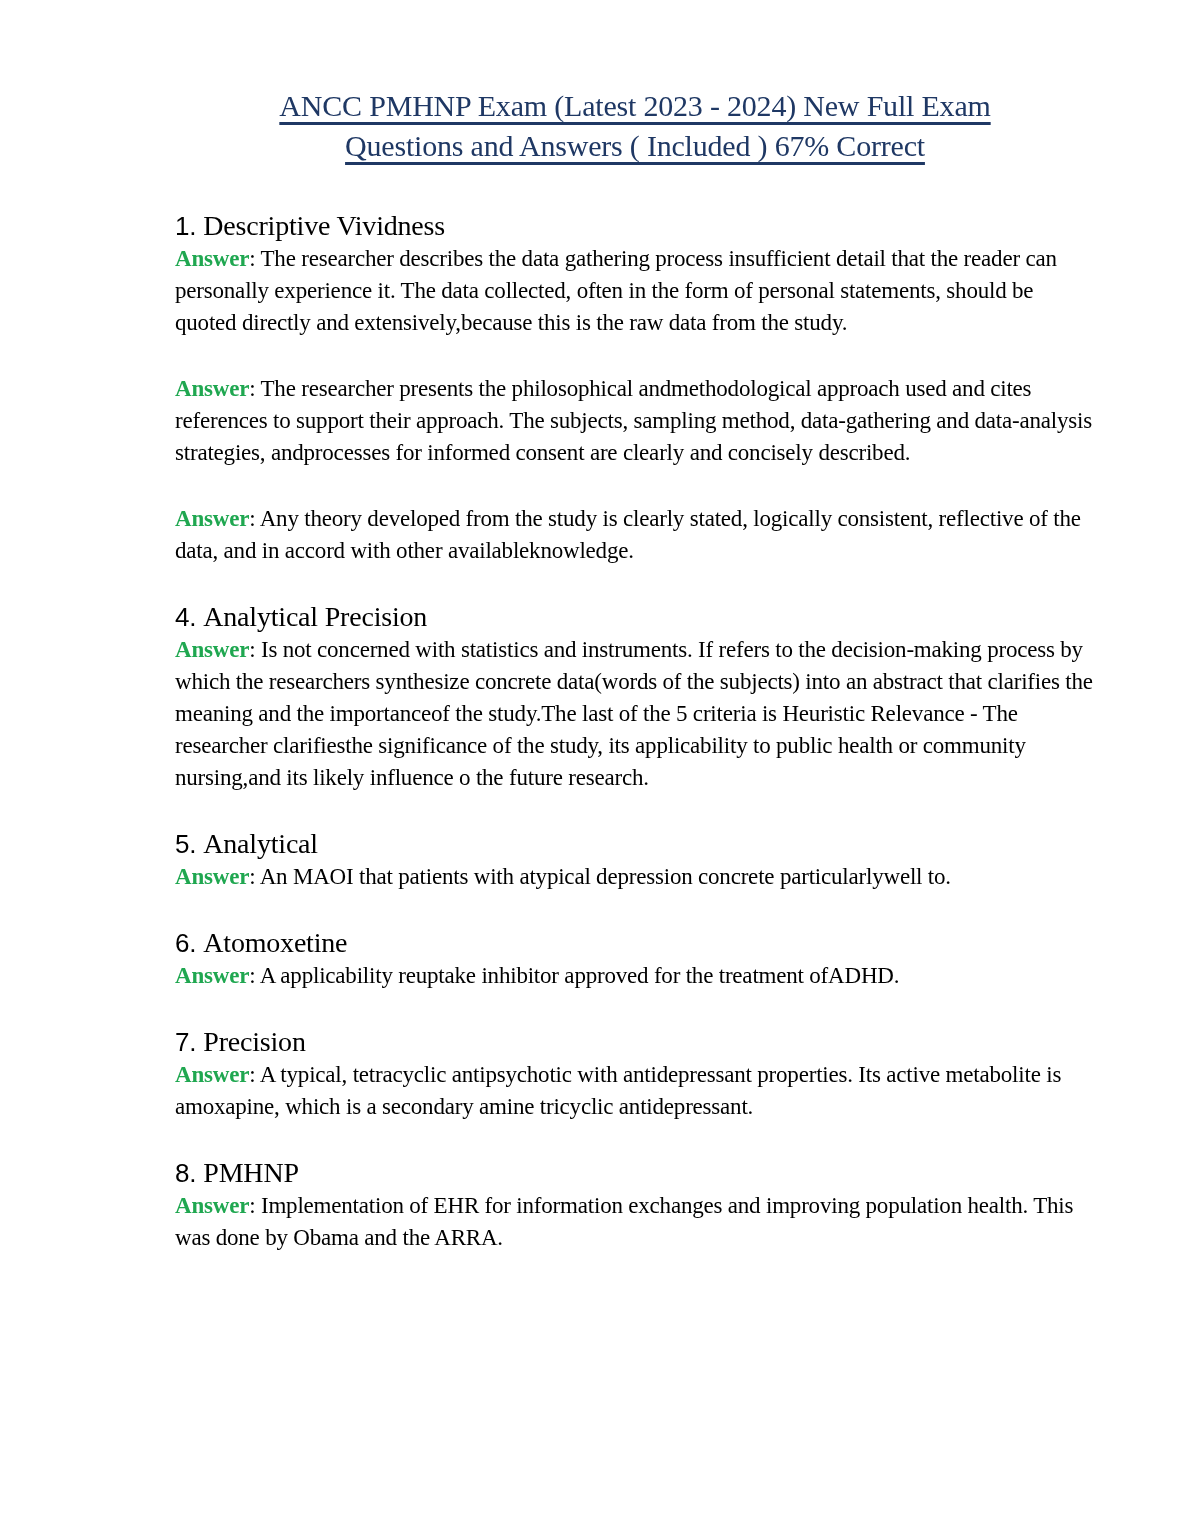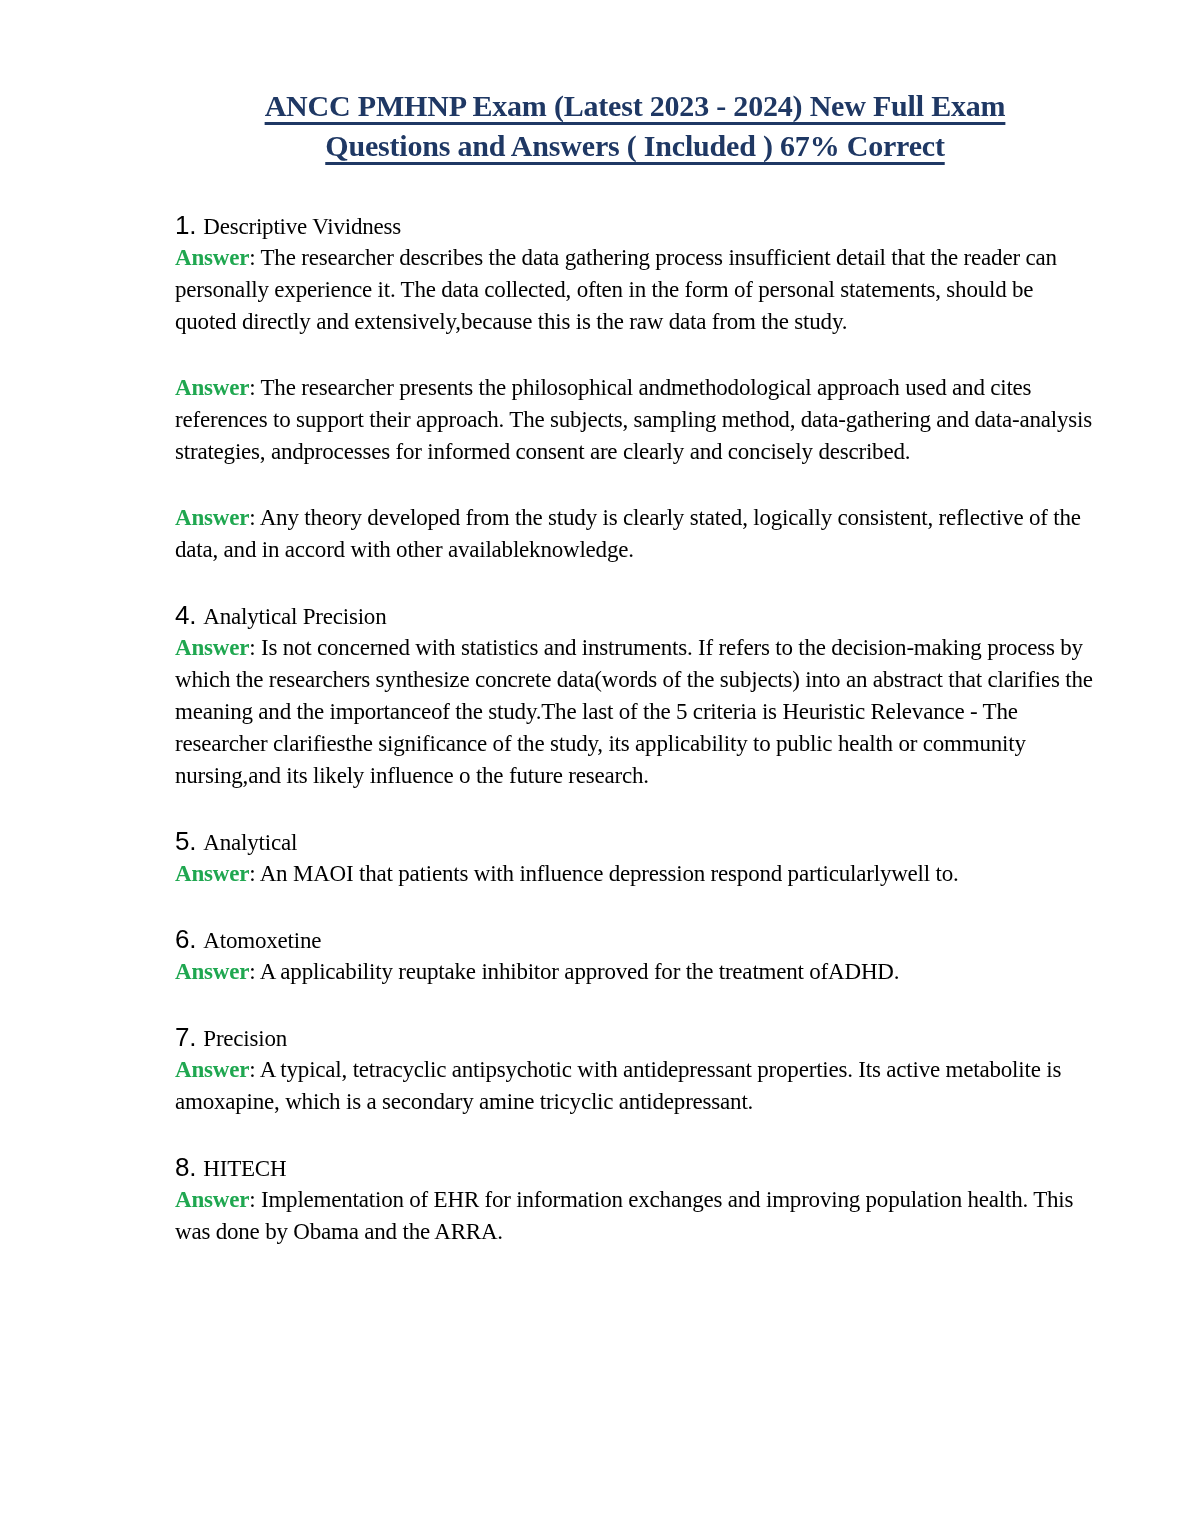--- a/index.html
+++ b/index.html
@@ -15,21 +15,21 @@
     color: #000000;
     overflow: hidden;
   }
   .page {
     padding: 86px 95px 40px 175px;
     width: 1190px;
   }
   .doc-title {
     text-align: center;
     color: var(--title-color, #1F3864);
-    font-weight: bold;
+    font-weight: normal;
     font-size: 30px;
     line-height: 40px;
     margin: 0 0 44px 0;
     letter-spacing: -0.2px;
   }
   .doc-title .title-line {
     text-decoration: underline;
     text-decoration-thickness: 3px;
     text-underline-offset: 6px;
   }
@@ -43,21 +43,21 @@
     line-height: 31px;
     letter-spacing: -0.2px;
   }
   .q-num {
     font-family: "Liberation Sans", sans-serif;
     font-size: 26px;
     color: #000000;
     margin-right: 7px;
   }
   .q-term {
-    font-size: 23px;
+    font-size: 28px;
   }
   .q-answer {
     margin: 0;
     font-size: 23px;
     line-height: 32px;
     letter-spacing: -0.2px;
     text-align: left;
   }
   .ans-label {
     color: var(--answer-color, #1FA750);
@@ -92,32 +92,32 @@
       <p class="q-answer"><span class="ans-label">Answer</span><span class="ans-colon">: </span><span>Any theory developed from the study is clearly stated, logically consistent, reflective of the data, and in accord with other availableknowledge.</span></p>
     </section>
 
     <section class="qa">
       <div class="q-head"><span class="q-num">4.</span><span class="q-term">Analytical Precision</span></div>
       <p class="q-answer"><span class="ans-label">Answer</span><span class="ans-colon">: </span><span>Is not concerned with statistics and instruments. If refers to the decision-making process by which the researchers synthesize concrete data(words of the subjects) into an abstract that clarifies the meaning and the importanceof the study.The last of the 5 criteria is Heuristic Relevance - The researcher clarifiesthe significance of the study, its applicability to public health or community nursing,and its likely influence o the future research.</span></p>
     </section>
 
     <section class="qa">
       <div class="q-head"><span class="q-num">5.</span><span class="q-term">Analytical</span></div>
-      <p class="q-answer"><span class="ans-label">Answer</span><span class="ans-colon">: </span><span>An MAOI that patients with influence depression respond particularlywell to.</span></p>
+      <p class="q-answer"><span class="ans-label">Answer</span><span class="ans-colon">: </span><span>An MAOI that patients with atypical depression concrete particularlywell to.</span></p>
     </section>
 
     <section class="qa">
       <div class="q-head"><span class="q-num">6.</span><span class="q-term">Atomoxetine</span></div>
       <p class="q-answer"><span class="ans-label">Answer</span><span class="ans-colon">: </span><span>A applicability reuptake inhibitor approved for the treatment ofADHD.</span></p>
     </section>
 
     <section class="qa">
       <div class="q-head"><span class="q-num">7.</span><span class="q-term">Precision</span></div>
       <p class="q-answer"><span class="ans-label">Answer</span><span class="ans-colon">: </span><span>A typical, tetracyclic antipsychotic with antidepressant properties. Its active metabolite is amoxapine, which is a secondary amine tricyclic antidepressant.</span></p>
     </section>
 
     <section class="qa">
-      <div class="q-head"><span class="q-num">8.</span><span class="q-term">HITECH</span></div>
+      <div class="q-head"><span class="q-num">8.</span><span class="q-term">PMHNP</span></div>
       <p class="q-answer"><span class="ans-label">Answer</span><span class="ans-colon">: </span><span>Implementation of EHR for information exchanges and improving population health. This was done by Obama and the ARRA.</span></p>
     </section>
 
   </div>
 </div>
 
 </body></html>

